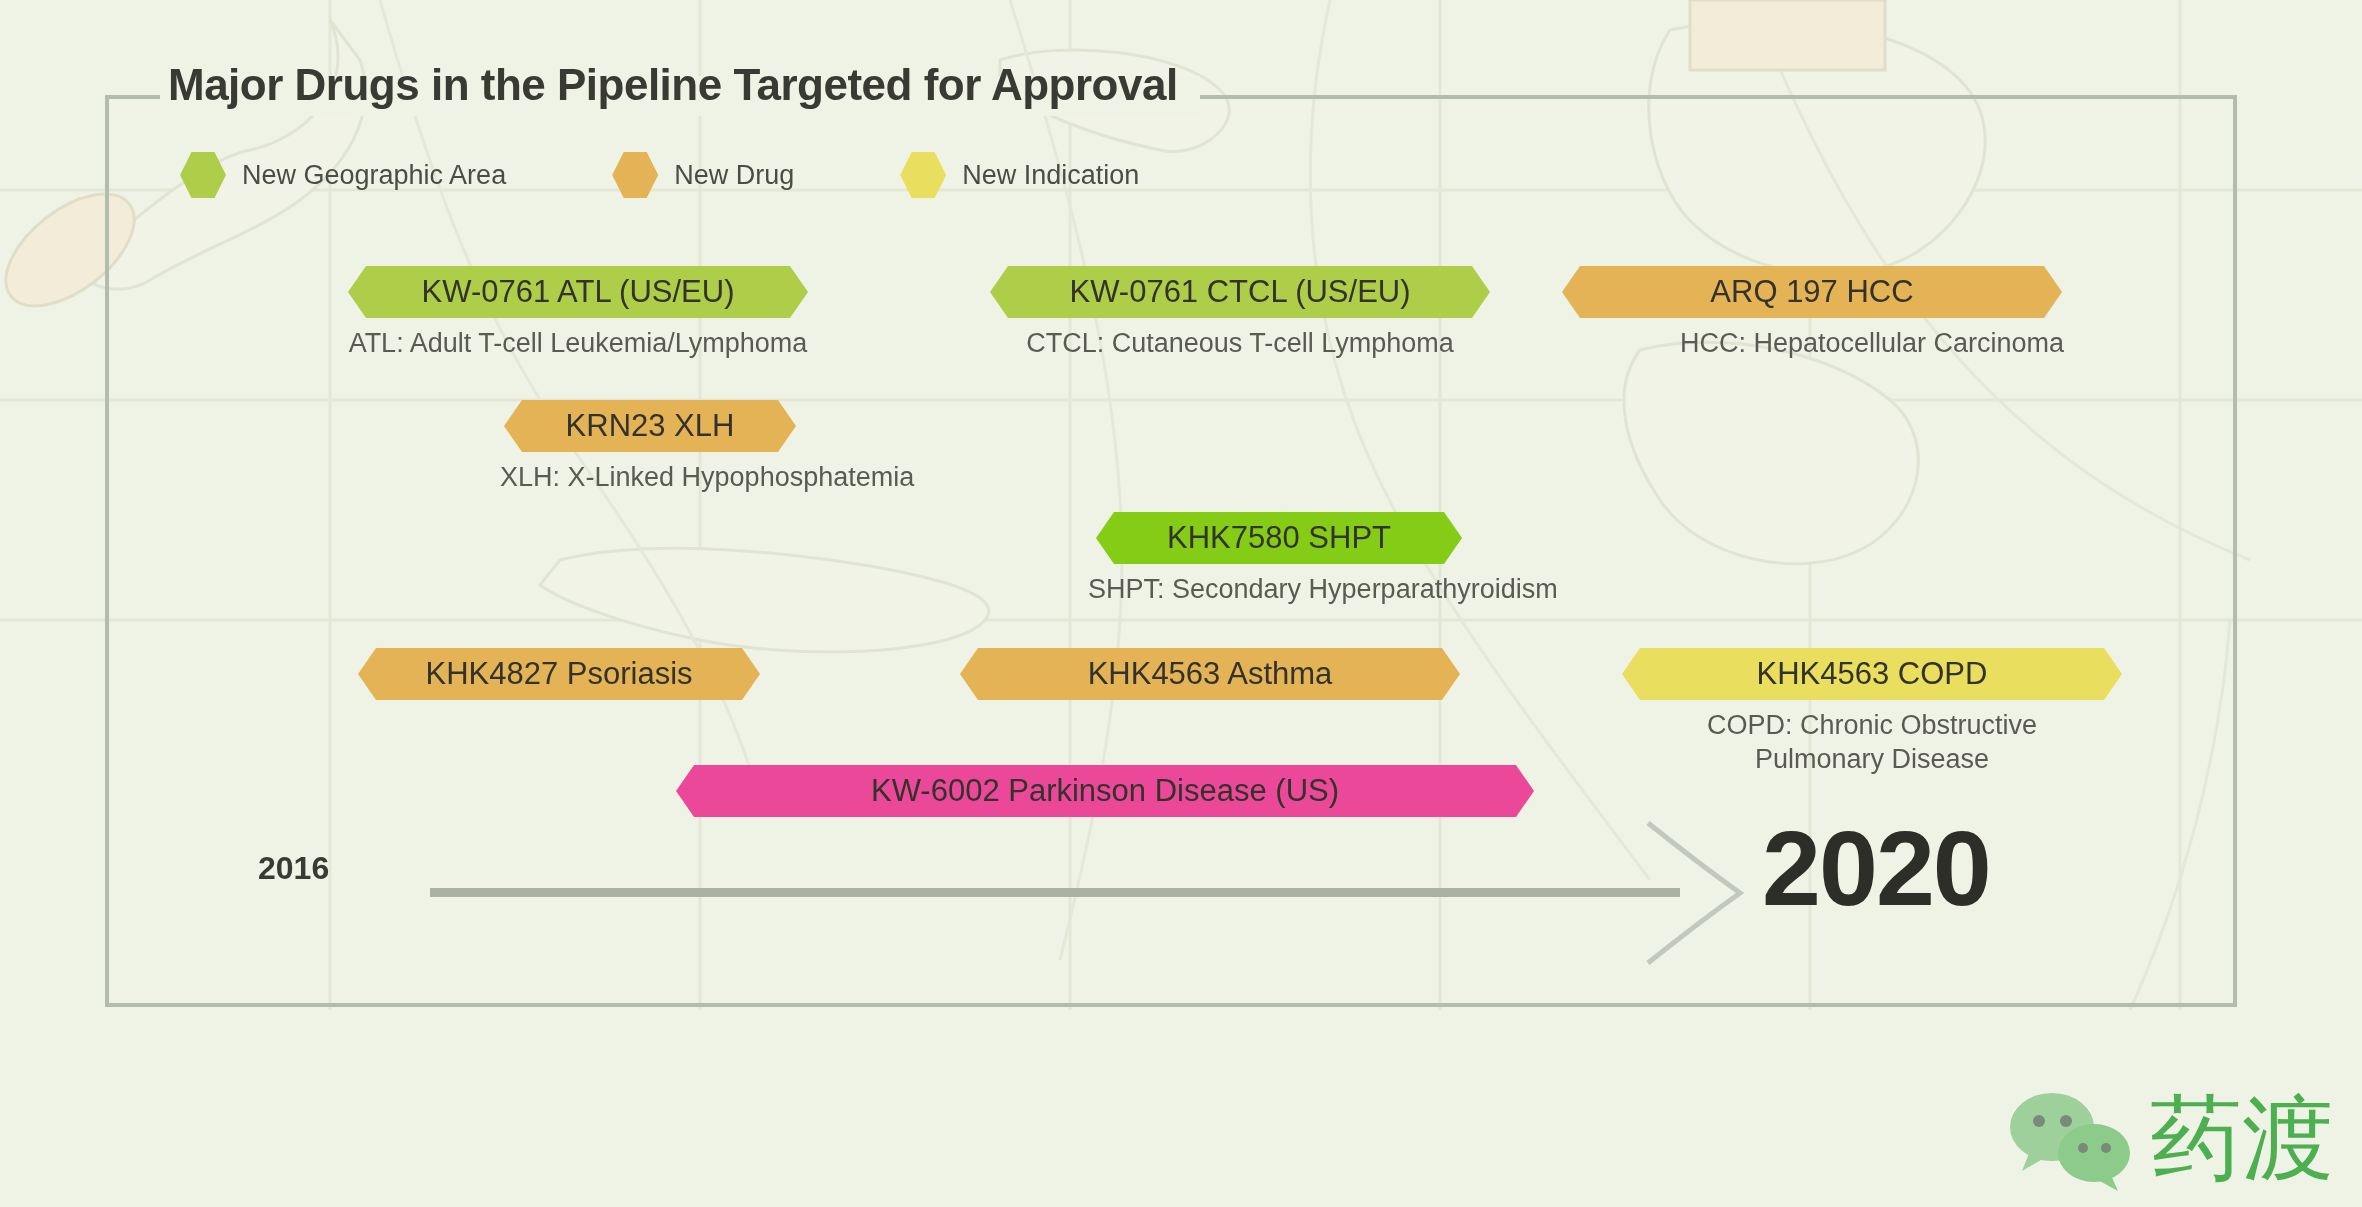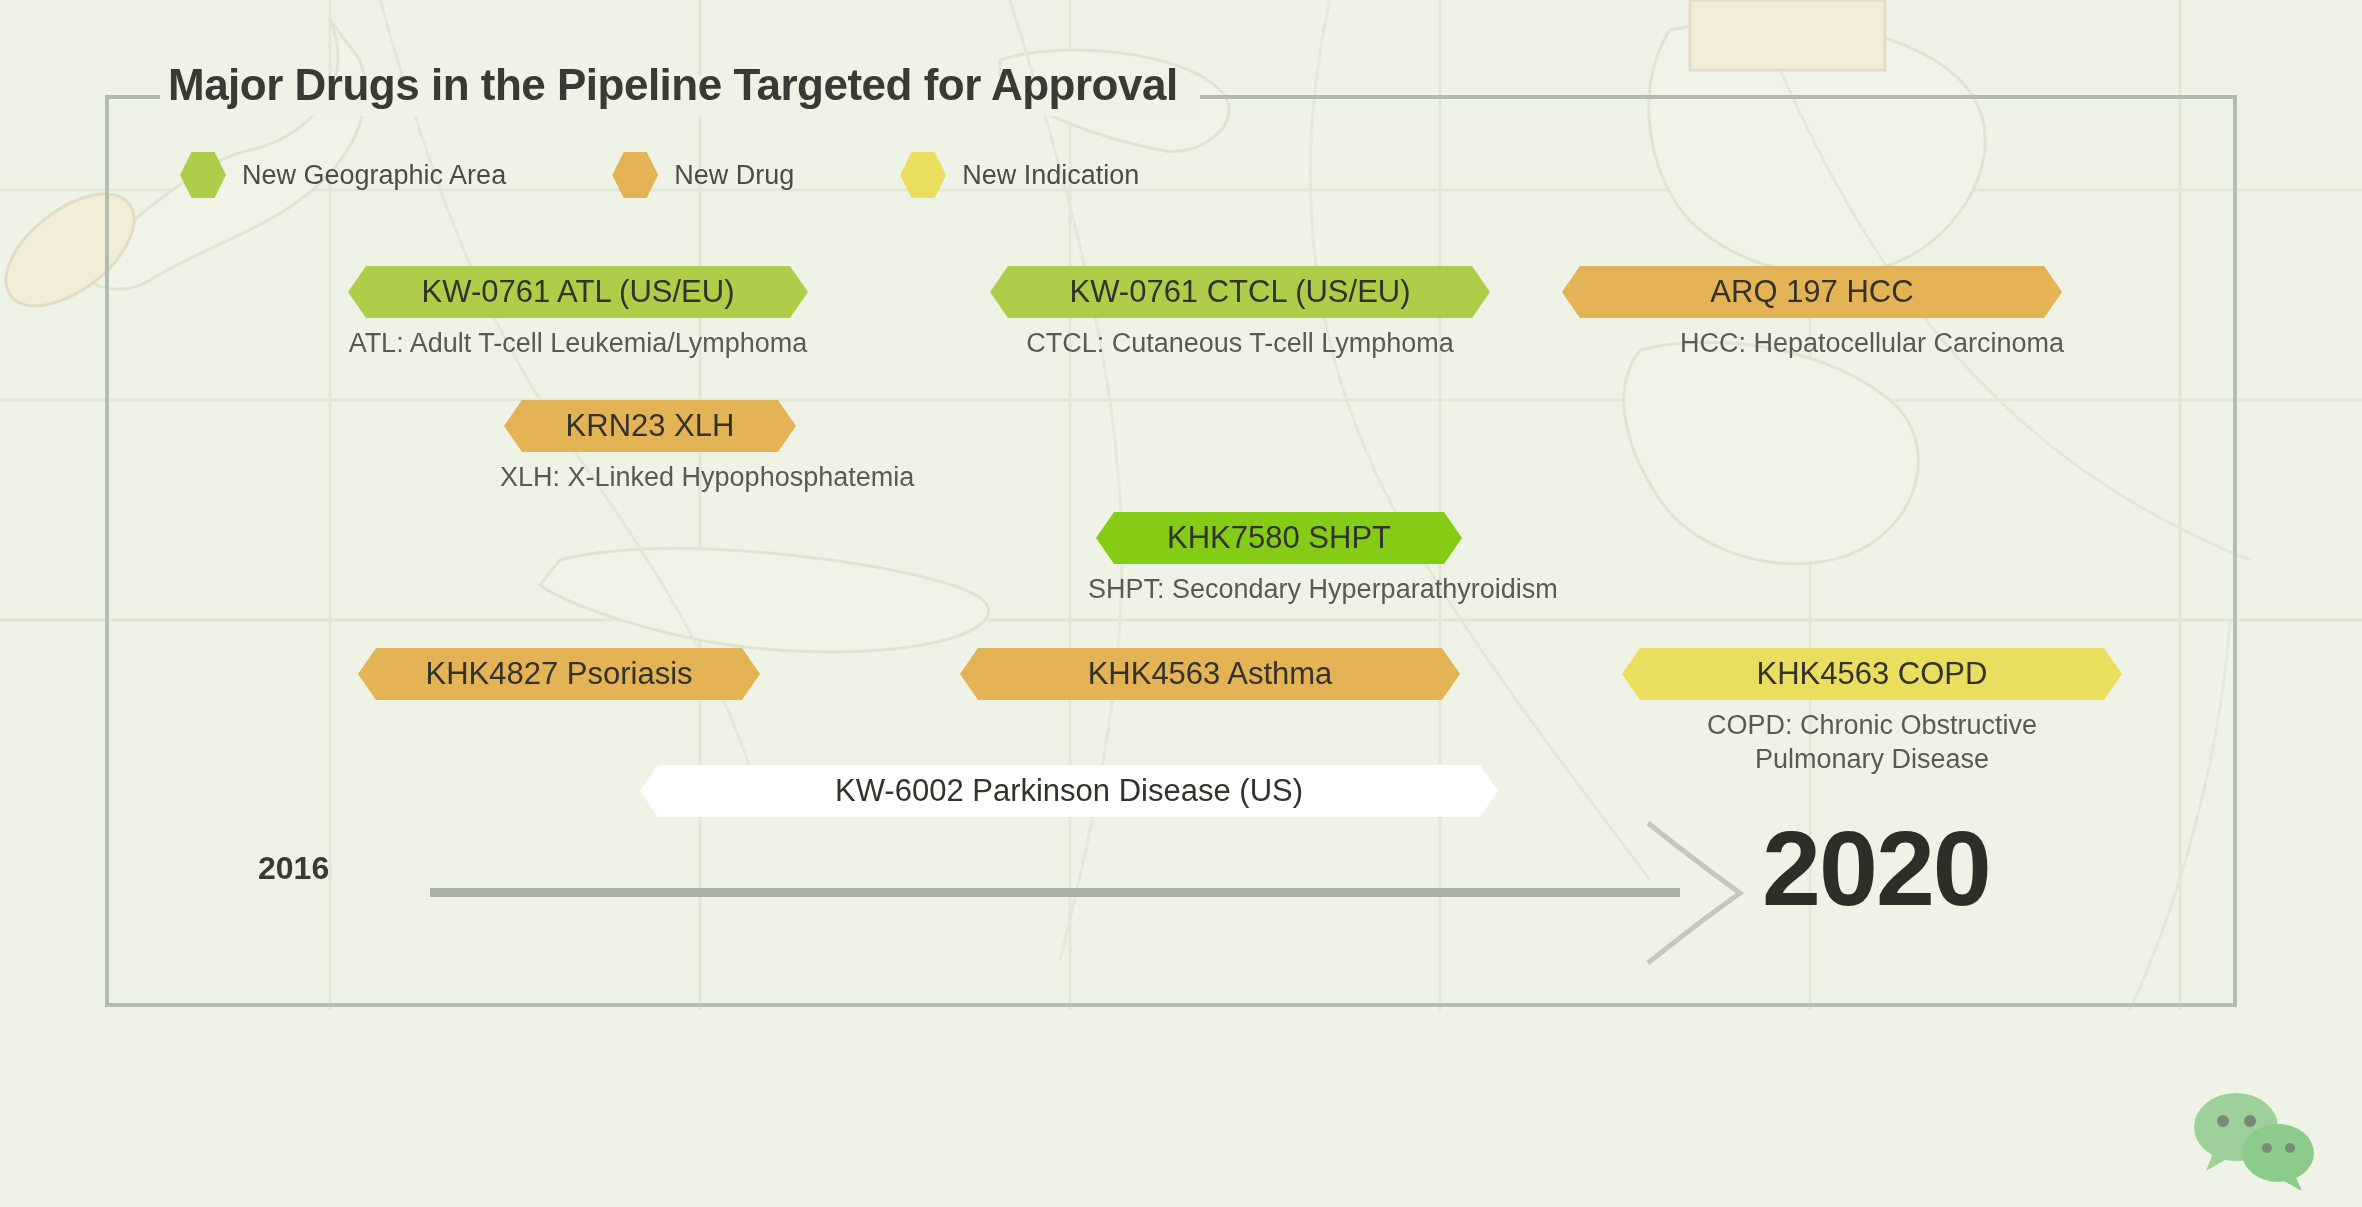--- a/index.html
+++ b/index.html
@@ -237,21 +237,21 @@
 <div class="bar" style="left:960px; top:648px; width:500px; background:#e3b356;">
   <span class="bar-label">KHK4563 Asthma</span>
 </div>
 
 <div class="bar" style="left:1622px; top:648px; width:500px; background:#eade5e;">
   <span class="bar-label">KHK4563 COPD</span>
 </div>
 <div class="caption" style="left:1622px; top:710px; width:500px;">COPD: Chronic Obstructive</div>
 <div class="caption" style="left:1622px; top:744px; width:500px;">Pulmonary Disease</div>
 
-<div class="bar" style="left:640px; top:765px; width:858px; background:#ffffff;align-items:center;">
+<div class="bar" style="left:676px; top:765px; width:858px; background:#ec4899;align-items:center;">
   <span class="bar-label">KW-6002 Parkinson Disease (US)</span>
 </div>
 
 <div id="year-start">2016</div>
 <div id="timeline-line"></div>
 <svg id="timeline-arrow" viewBox="0 0 110 150">
   <path d="M10 5 C 60 45, 95 70, 102 75 C 95 80, 60 105, 10 145" fill="none" stroke="#c2c8bd" stroke-width="5"></path>
 </svg>
 <div id="year-end">2020</div>
 
@@ -261,13 +261,14 @@
       <ellipse cx="48" cy="42" rx="42" ry="34" fill="#9ed09b"></ellipse>
       <path d="M26 66 L18 86 L42 72 Z" fill="#9ed09b"></path>
       <circle cx="35" cy="36" r="6" fill="#7a8a78"></circle>
       <circle cx="62" cy="36" r="6" fill="#7a8a78"></circle>
       <ellipse cx="90" cy="68" rx="36" ry="29" fill="#8ccb8a"></ellipse>
       <path d="M106 88 L114 106 L92 94 Z" fill="#8ccb8a"></path>
       <circle cx="79" cy="63" r="5" fill="#7a8a78"></circle>
       <circle cx="102" cy="63" r="5" fill="#7a8a78"></circle>
     </g>
   </svg>
+  <span id="watermark-text">药渡</span>
 </div>
 
 </body></html>

